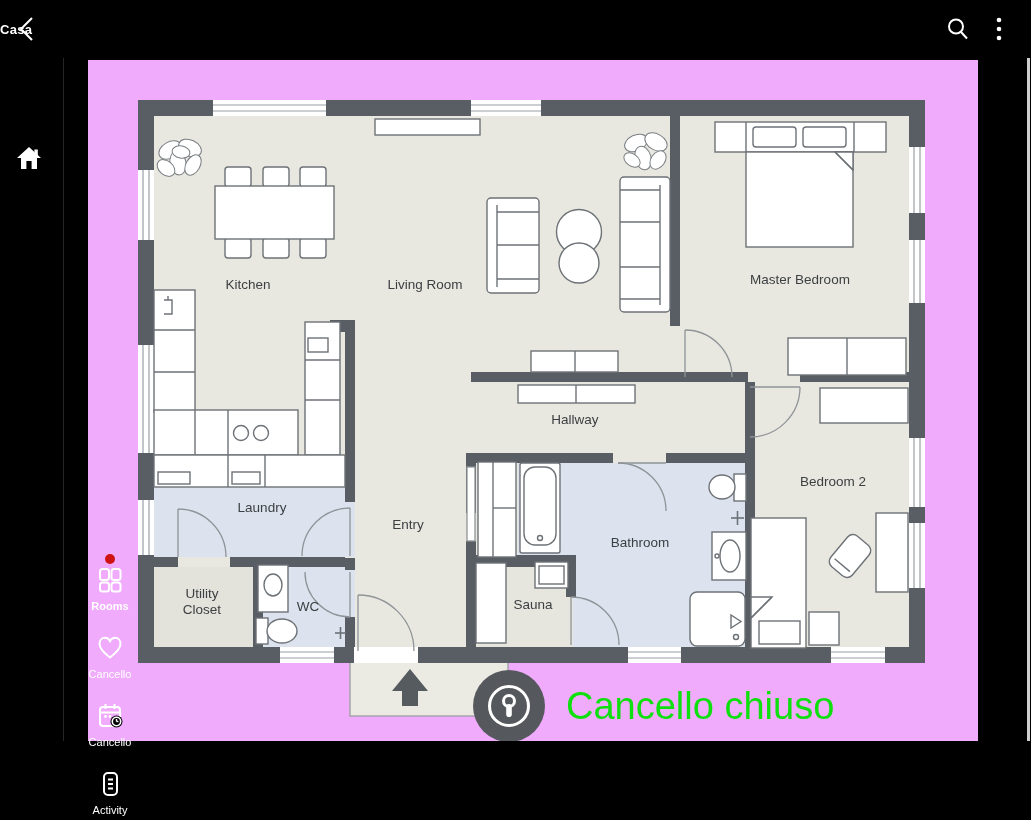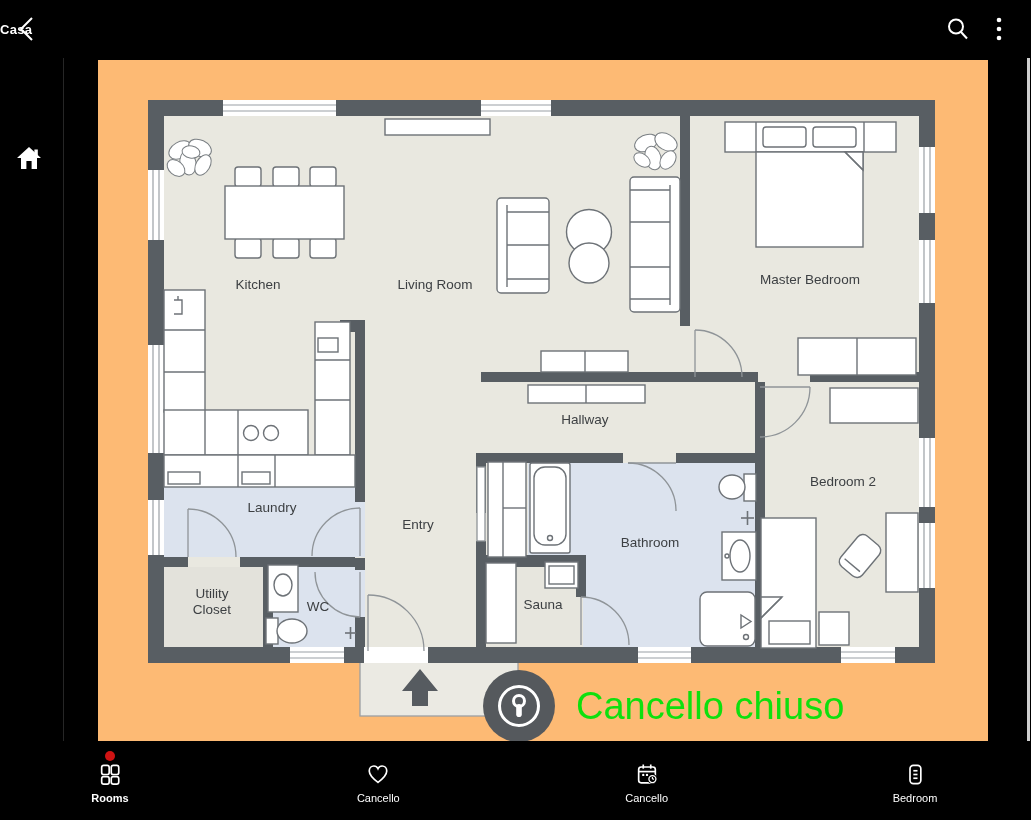--- a/index.html
+++ b/index.html
@@ -10,25 +10,25 @@
   .topbar .title{position:absolute;left:0;right:0;text-align:left;color:#fff;font-size:13px;font-weight:bold;letter-spacing:.3px;}
   .icon-btn{position:absolute;width:40px;height:40px;display:flex;align-items:center;justify-content:center;cursor:pointer;}
   .back-btn{left:8px;top:9px;}
   .search-btn{left:938px;top:9px;}
   .menu-btn{left:979px;top:9px;}
   
   .sidebar{position:absolute;left:0;top:58px;width:100px;height:683px;background:#000;}
   .sidebar .vline{position:absolute;left:63px;top:0;width:1px;height:683px;background:#262626;}
   .home-tab{position:absolute;left:15px;top:86px;width:28px;height:28px;cursor:pointer;}
   
-  .content{position:absolute;left:98px;top:60px;width:890px;height:681px;background:#fdba74;overflow:hidden;}
+  .content{position:absolute;left:88px;top:60px;width:890px;height:681px;background:#f0abfc;overflow:hidden;}
   .scrollhint{position:absolute;left:1027px;top:58px;width:3px;height:683px;background:#cfcfcf;}
   
   .navbar{position:absolute;left:0;top:741px;width:1031px;height:79px;background:#000;
-    display:flex;justify-content:space-between;padding:0 66px 16px 60px;box-sizing:border-box;}
+    display:flex;justify-content:flex-end;padding:0 66px 4px 60px;box-sizing:border-box;flex-direction:column;}
   .nav-item{width:100px;display:flex;flex-direction:column;align-items:center;padding-top:21px;cursor:pointer;position:relative;}
   .nav-item .lbl{color:#fff;font-size:11px;margin-top:5px;white-space:nowrap;}
   .nav-item.active .lbl{font-weight:bold;}
   .badge{position:absolute;top:10px;left:45px;width:10px;height:10px;border-radius:50%;}
   svg{display:block;}
   text{font-family:"Liberation Sans",sans-serif;}
 </style>
 </head>
 <body>
 
@@ -442,17 +442,17 @@
 
     <div class="nav-item">
       <svg width="30" height="30" viewBox="0 0 30 30">
         <g fill="none" stroke="#fff" stroke-width="2">
           <rect x="9" y="4" width="13" height="22" rx="4"></rect>
           <line x1="13" y1="10.5" x2="18" y2="10.5"></line>
             <line x1="13" y1="15" x2="18" y2="15"></line>
             <line x1="13" y1="19.5" x2="18" y2="19.5"></line>
         </g>
       </svg>
-      <div class="lbl">Bedroom</div>
+      <div class="lbl">Activity</div>
     </div>
 
   </div>
 </div>
 
 </body></html>

